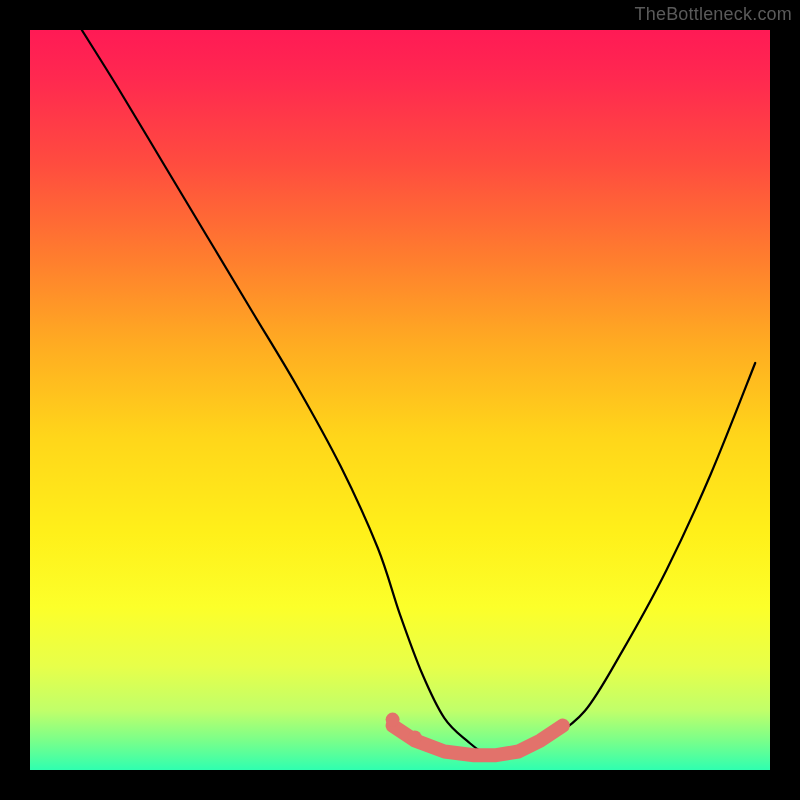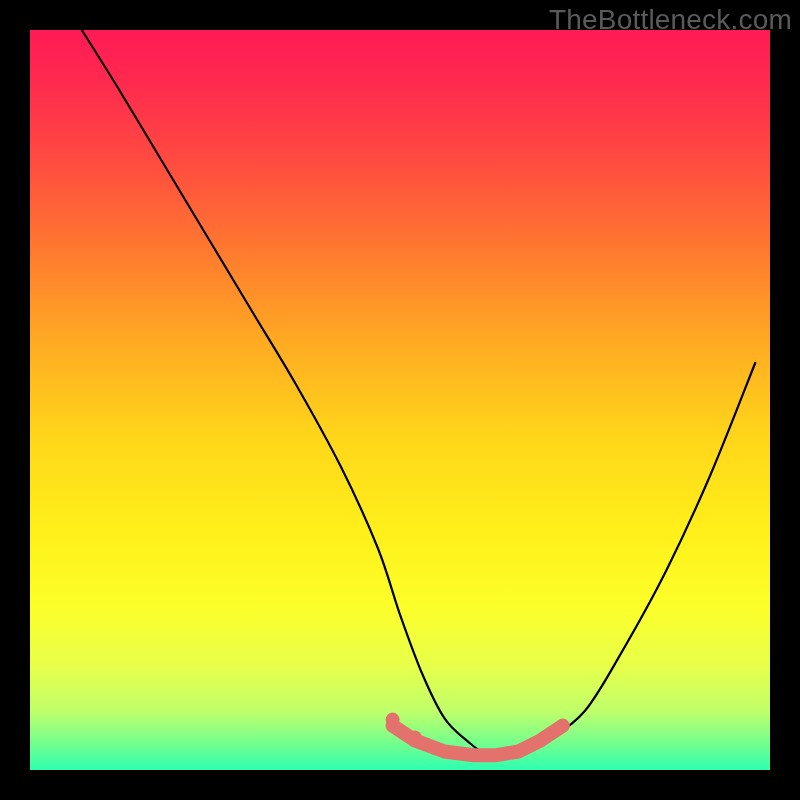--- a/index.html
+++ b/index.html
@@ -45,21 +45,21 @@
     left: 0;
     top: 0;
     width: 740px;
     height: 740px;
   }
   .watermark {
     position: absolute;
     top: 4px;
     right: 8px;
     color: #5a5a5a;
-    font-size: 28px;
+    font-size: 18px;
     font-weight: 500;
     letter-spacing: 0.2px;
   }
 </style>
 </head>
 <body>
 
 <div class="frame">
   <div class="watermark">TheBottleneck.com</div>
   <div class="plot">

